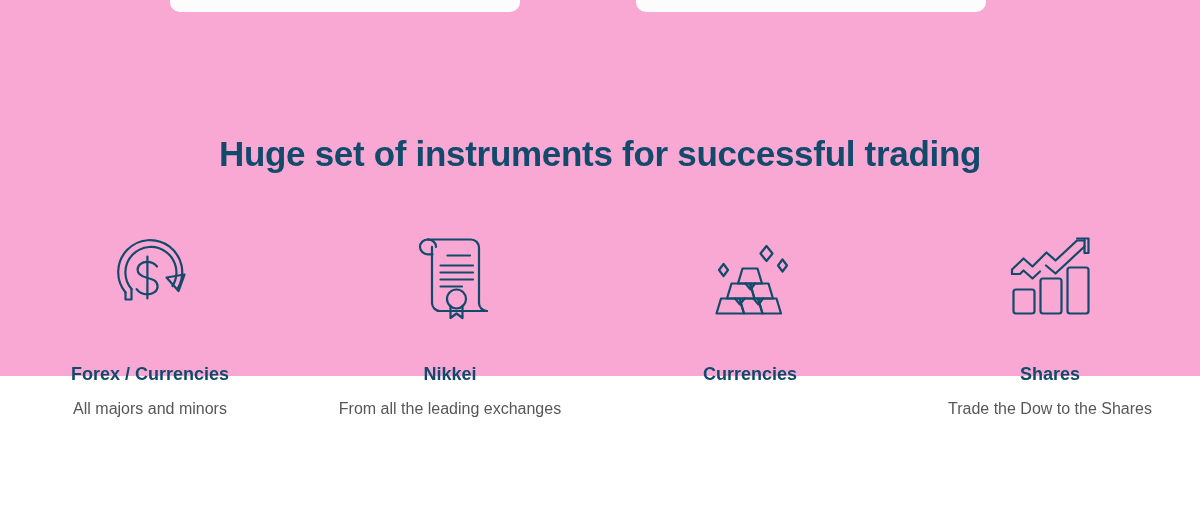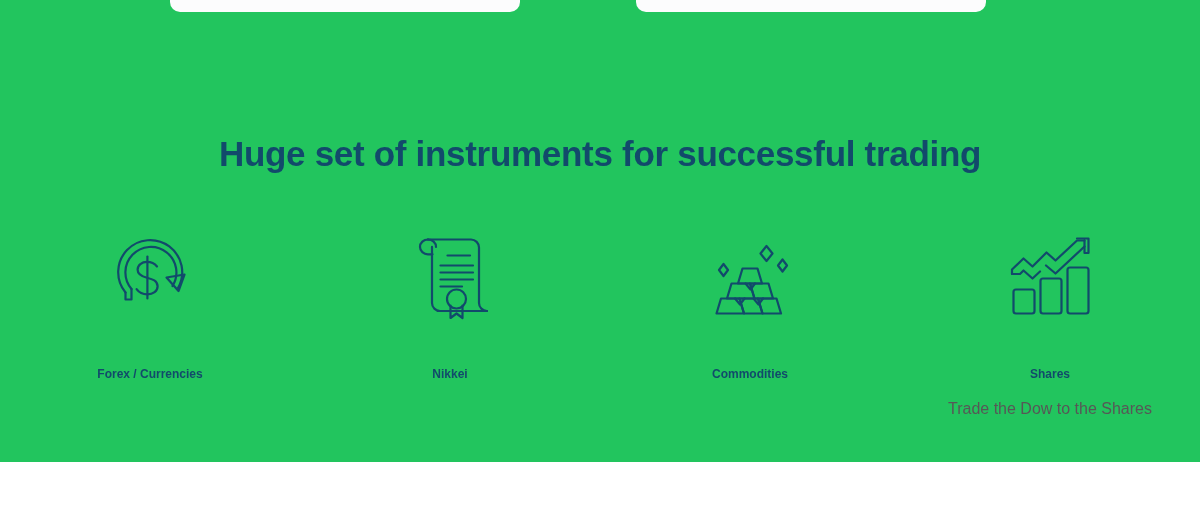--- a/index.html
+++ b/index.html
@@ -11,22 +11,22 @@
     width: 1200px;
     height: 505px;
     overflow: hidden;
     font-family: "Liberation Sans", sans-serif;
     -webkit-font-smoothing: antialiased;
   }
 
   .page {
     position: relative;
     width: 1200px;
-    height: 462px;
-    background: #22c55e;
+    height: 376px;
+    background: #f9a8d4;
   }
 
   
   .bleed-strip {
     position: absolute;
     top: 0;
     left: 0;
     width: 1200px;
     height: 14px;
     overflow: hidden;
@@ -80,21 +80,21 @@
     display: block;
   }
   .feature-icon svg {
     display: block;
     width: 104px;
     height: 104px;
   }
 
   .feature-title {
     margin-top: 35px;
-    font-size: 12px;
+    font-size: 18px;
     line-height: 20px;
     font-weight: 700;
     color: #124a6b;
     text-align: center;
     white-space: nowrap;
   }
 
   .feature-desc {
     margin-top: 15px;
     font-size: 16px;
@@ -131,20 +131,21 @@
             <path d="M27.5 67.5 L27.5 74.5 L33.5 74.5 L33.5 64"></path>
 
             <path d="M68.5 52.5 L80.5 66 L86.5 49.5 Z"></path>
 
             <path d="M59 41.5 c-2.6-3.2-6.3-4.6-10-4.6 -5.2 0-9.4 3.2-9.4 7.8 0 5 4.4 6.7 9.4 8 5.4 1.4 10.6 3.1 10.6 8.5 0 5-4.6 8.1-10.2 8.1 -4.3 0-8.3-1.7-10.8-5.2"></path>
             <path d="M49.4 31.5 L49.4 73.5"></path>
           </g>
         </svg>
       </span>
       <div class="feature-title">Forex / Currencies</div>
+      <div class="feature-desc">All majors and minors</div>
     </div>
 
     <div class="feature">
       <span class="feature-icon">
         <svg viewBox="0 0 104 104" fill="none" xmlns="http://www.w3.org/2000/svg">
           <g stroke="#124a6b" stroke-width="2.2" stroke-linecap="round" stroke-linejoin="round" fill="none">
 
             <path d="M30 14.5 c-4.4 0-8 3.3-8 7.4 0 4.1 3.6 7.4 8 7.4 l4.5 0"></path>
             <path d="M30 14.5 c4.4 0 8 3.3 8 7.4"></path>
 
@@ -158,20 +159,21 @@
             <path d="M42.5 54.5 L75 54.5"></path>
             <path d="M42.5 61.5 L64 61.5"></path>
 
             <circle cx="58.5" cy="74" r="9.5"></circle>
 
             <path d="M52.5 80.5 L52.5 93 L58.5 88.5 L64.5 93 L64.5 80.5"></path>
           </g>
         </svg>
       </span>
       <div class="feature-title">Nikkei</div>
+      <div class="feature-desc">From all the leading exchanges</div>
     </div>
 
     <div class="feature">
       <span class="feature-icon">
         <svg viewBox="0 0 104 104" fill="none" xmlns="http://www.w3.org/2000/svg">
           <g stroke="#124a6b" stroke-width="2.2" stroke-linecap="round" stroke-linejoin="round" fill="none">
 
             <path d="M44.5 43.5 L59.5 43.5 L64 58.5 L40 58.5 Z"></path>
 
             <path d="M33.5 58.5 L52 58.5 L56.5 73.5 L29 73.5 Z"></path>
@@ -184,21 +186,21 @@
             <path d="M60 73.5 L78.5 73.5 L83 88.5 L64.5 88.5 Z"></path>
             <path d="M37 73.5 L42 79.5 L46.5 73.5"></path>
             <path d="M55.5 73.5 L60.5 79.5 L65 73.5"></path>
 
             <path d="M68.5 21 L74.5 28.5 L68.5 36 L62.5 28.5 Z"></path>
             <path d="M84.5 34.5 L89 40.5 L84.5 46.5 L80 40.5 Z"></path>
             <path d="M25.5 39 L30 45 L25.5 51 L21 45 Z"></path>
           </g>
         </svg>
       </span>
-      <div class="feature-title">Commodities</div>
+      <div class="feature-title">Currencies</div>
     </div>
 
     <div class="feature">
       <span class="feature-icon">
         <svg viewBox="0 0 104 104" fill="none" xmlns="http://www.w3.org/2000/svg">
           <g stroke="#124a6b" stroke-width="2.2" stroke-linecap="round" stroke-linejoin="round" fill="none">
 
             <rect x="15.5" y="64.5" width="21" height="24" rx="2.5"></rect>
             <rect x="42.5" y="53.5" width="21" height="35" rx="2.5"></rect>
             <rect x="69.5" y="42.5" width="21" height="46" rx="2.5"></rect>

